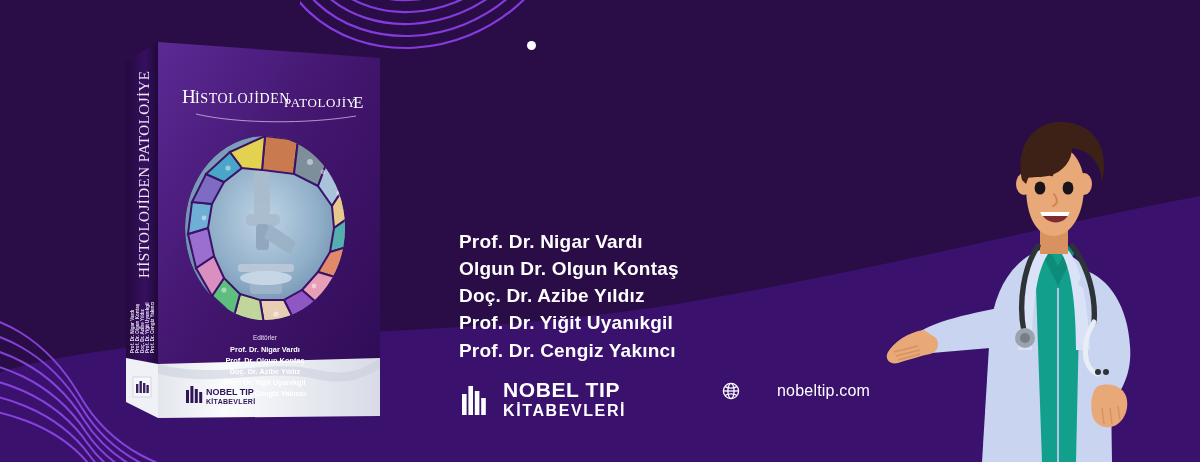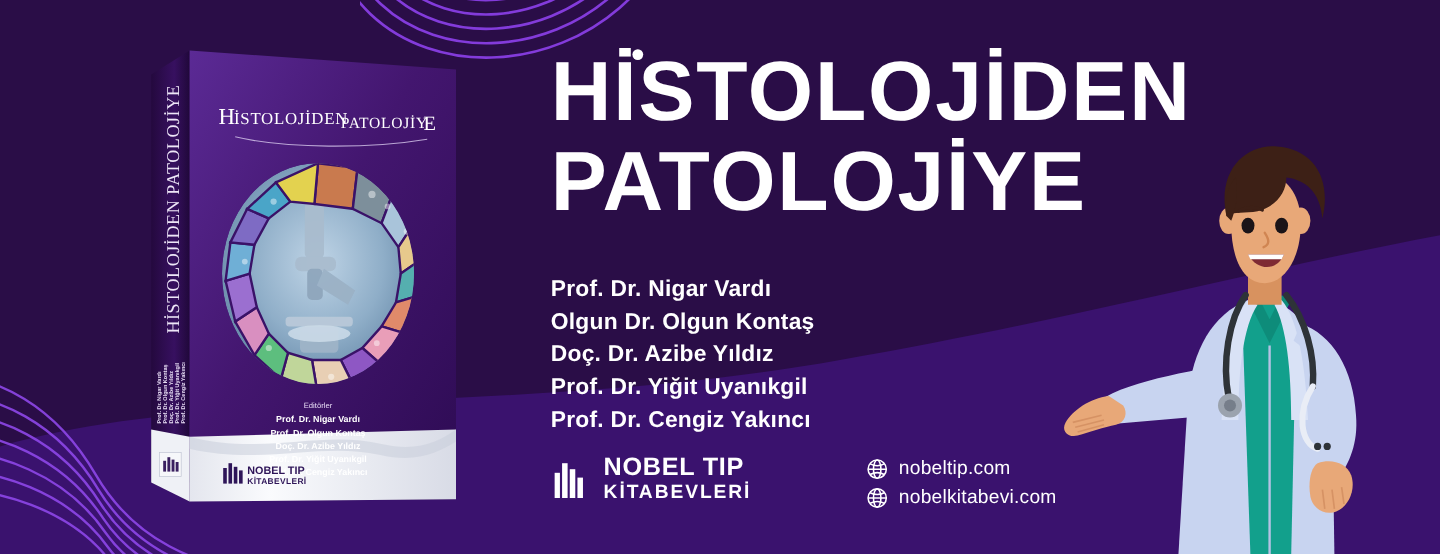--- a/index.html
+++ b/index.html
@@ -37,21 +37,21 @@
 
   
   .publisher{position:absolute;left:462px;top:379px;display:flex;align-items:center;gap:11px;}
   .pub-text{display:flex;flex-direction:column;line-height:1;}
   .pub-l1{color:#fff;font-size:21px;font-weight:bold;letter-spacing:.6px;}
   .pub-l2{color:#fff;font-size:16px;font-weight:bold;letter-spacing:1.6px;margin-top:3px;}
 
   
   .sites{position:absolute;left:722px;top:382px;}
   .site{display:flex;align-items:center;gap:9px;margin-bottom:6px;}
-  .site-text{color:#ffffff;font-size:16px;letter-spacing:.2px;}
+  .site-text{color:#ffffff;font-size:16px;letter-spacing:.2px;margin-left:28px;}
 
   
   .doctor{position:absolute;left:872px;top:120px;width:330px;height:342px;}
 </style>
 </head>
 <body>
 
 <div class="banner">
 
   <div class="bg-dark"></div>
@@ -204,24 +204,20 @@
         <rect x="0" y="6" width="3" height="13"></rect>
         <rect x="4.4" y="2" width="3" height="17"></rect>
         <rect x="8.8" y="5" width="3" height="14"></rect>
         <rect x="13.2" y="8" width="3" height="11"></rect>
       </g>
       <text x="20" y="11" fill="#2E1558" font-family="'Liberation Sans',sans-serif" font-size="9" font-weight="bold">NOBEL TIP</text>
       <text x="20" y="19.5" fill="#2E1558" font-family="'Liberation Sans',sans-serif" font-size="7" font-weight="bold" letter-spacing="0.3">KİTABEVLERİ</text>
     </g>
   </svg>
 
-  <div class="headline">
-    <div class="line">HİSTOLOJİDEN</div>
-    <div class="line">PATOLOJİYE</div>
-  </div>
 
   <div class="authors">
     <div class="author">Prof. Dr. Nigar Vardı</div>
     <div class="author">Olgun Dr. Olgun Kontaş</div>
     <div class="author">Doç. Dr. Azibe Yıldız</div>
     <div class="author">Prof. Dr. Yiğit Uyanıkgil</div>
     <div class="author">Prof. Dr. Cengiz Yakıncı</div>
   </div>
 
   <div class="publisher">
@@ -245,32 +241,20 @@
         <g fill="none" stroke="#FFFFFF" stroke-width="1.3">
           <circle cx="9" cy="9" r="7.6"></circle>
           <ellipse cx="9" cy="9" rx="3.1" ry="7.6"></ellipse>
           <line x1="1.6" y1="9" x2="16.4" y2="9"></line>
           <path d="M3.1,4.6 C6.6,6.4 11.4,6.4 14.9,4.6"></path>
           <path d="M3.1,13.4 C6.6,11.6 11.4,11.6 14.9,13.4"></path>
         </g>
       </svg>
       <span class="site-text">nobeltip.com</span>
     </div>
-    <div class="site">
-      <svg width="18" height="18" viewBox="0 0 18 18">
-        <g fill="none" stroke="#FFFFFF" stroke-width="1.3">
-          <circle cx="9" cy="9" r="7.6"></circle>
-          <ellipse cx="9" cy="9" rx="3.1" ry="7.6"></ellipse>
-          <line x1="1.6" y1="9" x2="16.4" y2="9"></line>
-          <path d="M3.1,4.6 C6.6,6.4 11.4,6.4 14.9,4.6"></path>
-          <path d="M3.1,13.4 C6.6,11.6 11.4,11.6 14.9,13.4"></path>
-        </g>
-      </svg>
-      <span class="site-text">nobelkitabevi.com</span>
-    </div>
   </div>
 
   <svg class="doctor" viewBox="0 0 330 342">
 
     <path d="M168,180 C130,188 70,196 44,214 C36,220 38,232 48,234 L118,228 L172,214 Z" fill="#C8D4F0"></path>
 
     <g fill="#E8A878">
       <path d="M52,210 C36,212 22,222 16,232 C12,239 18,245 26,243 C36,240 48,236 58,234 C66,232 68,224 64,218 Z"></path>
       <g stroke="#D69264" stroke-width="1.4" fill="none">
         <path d="M22,232 L46,226"></path>

